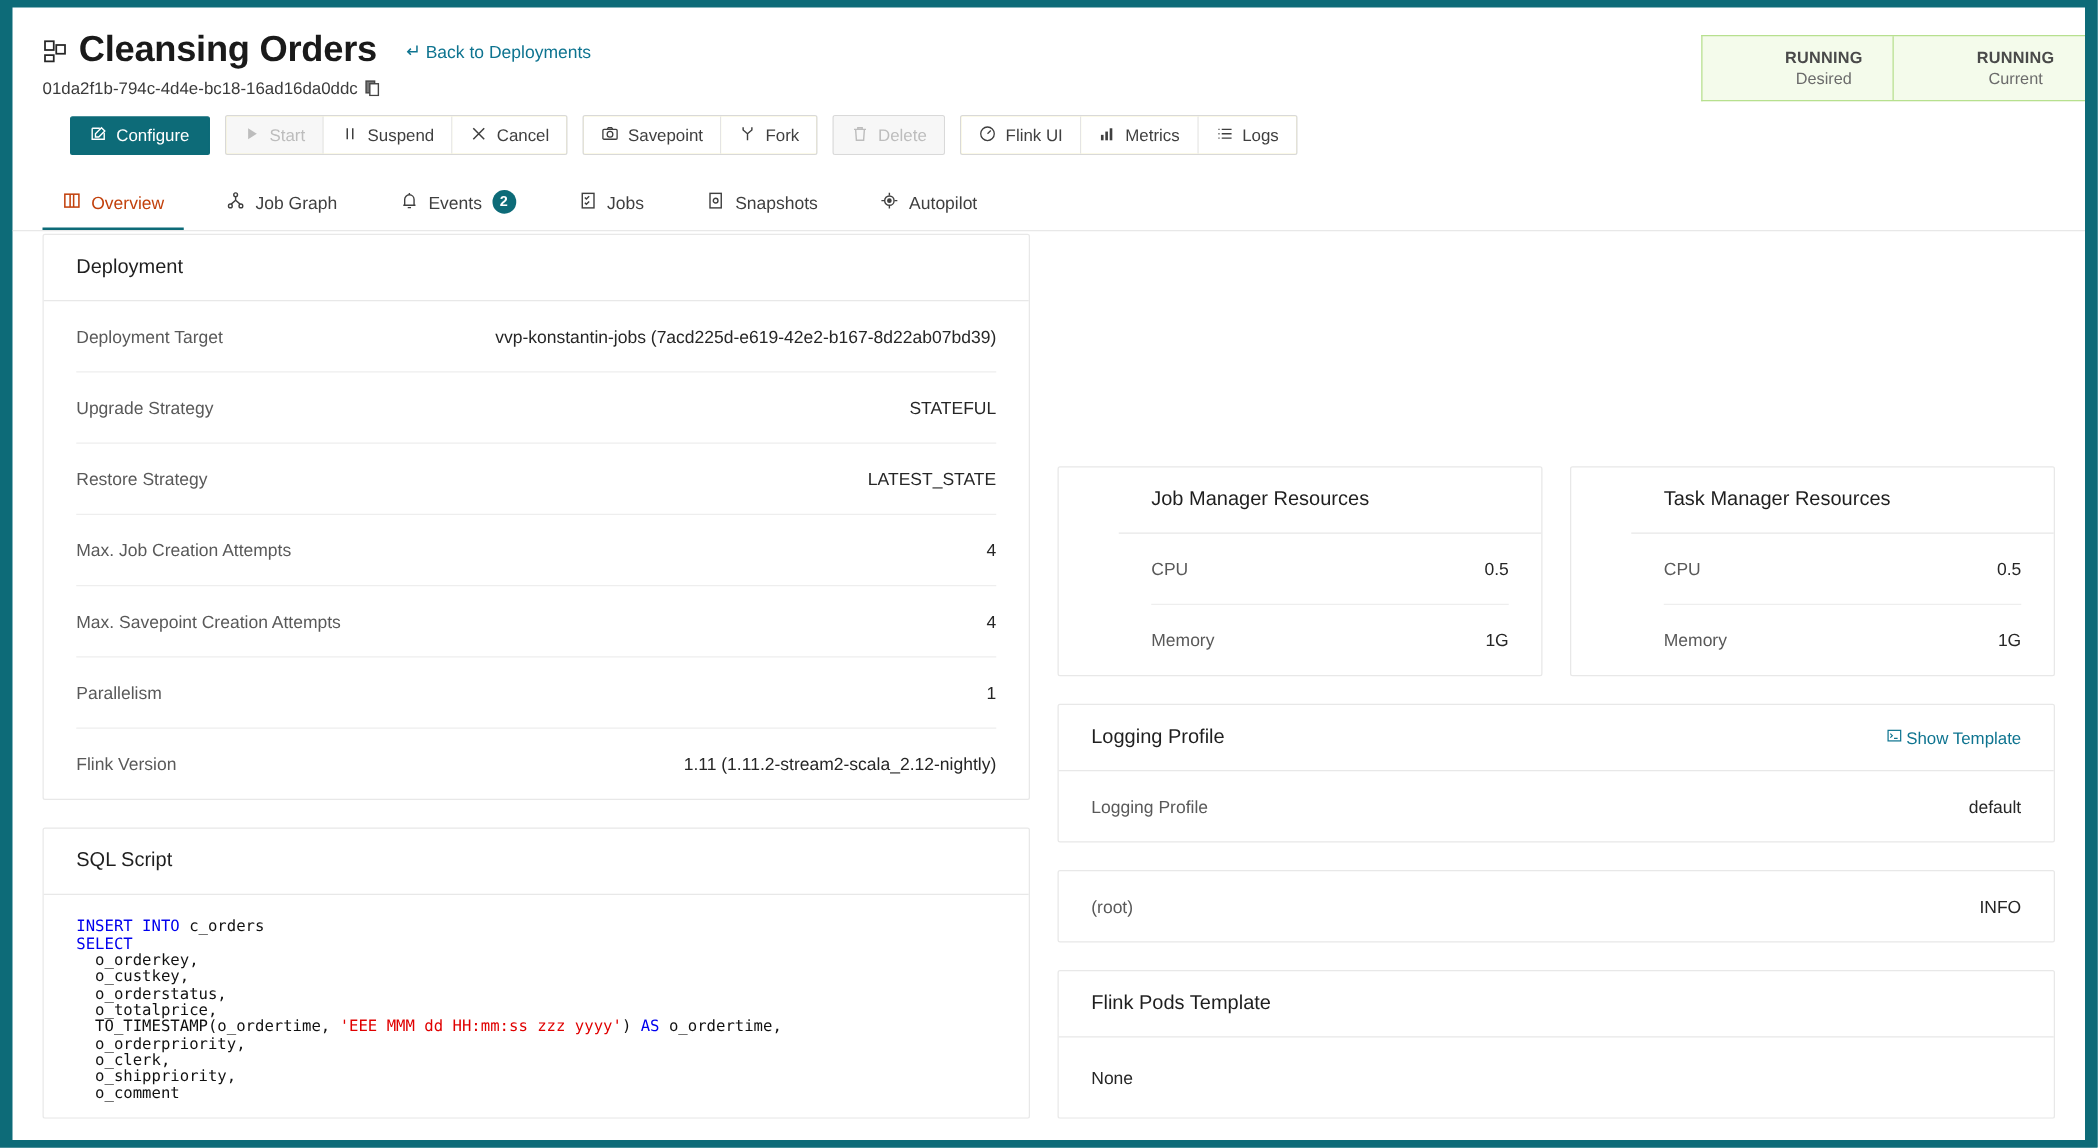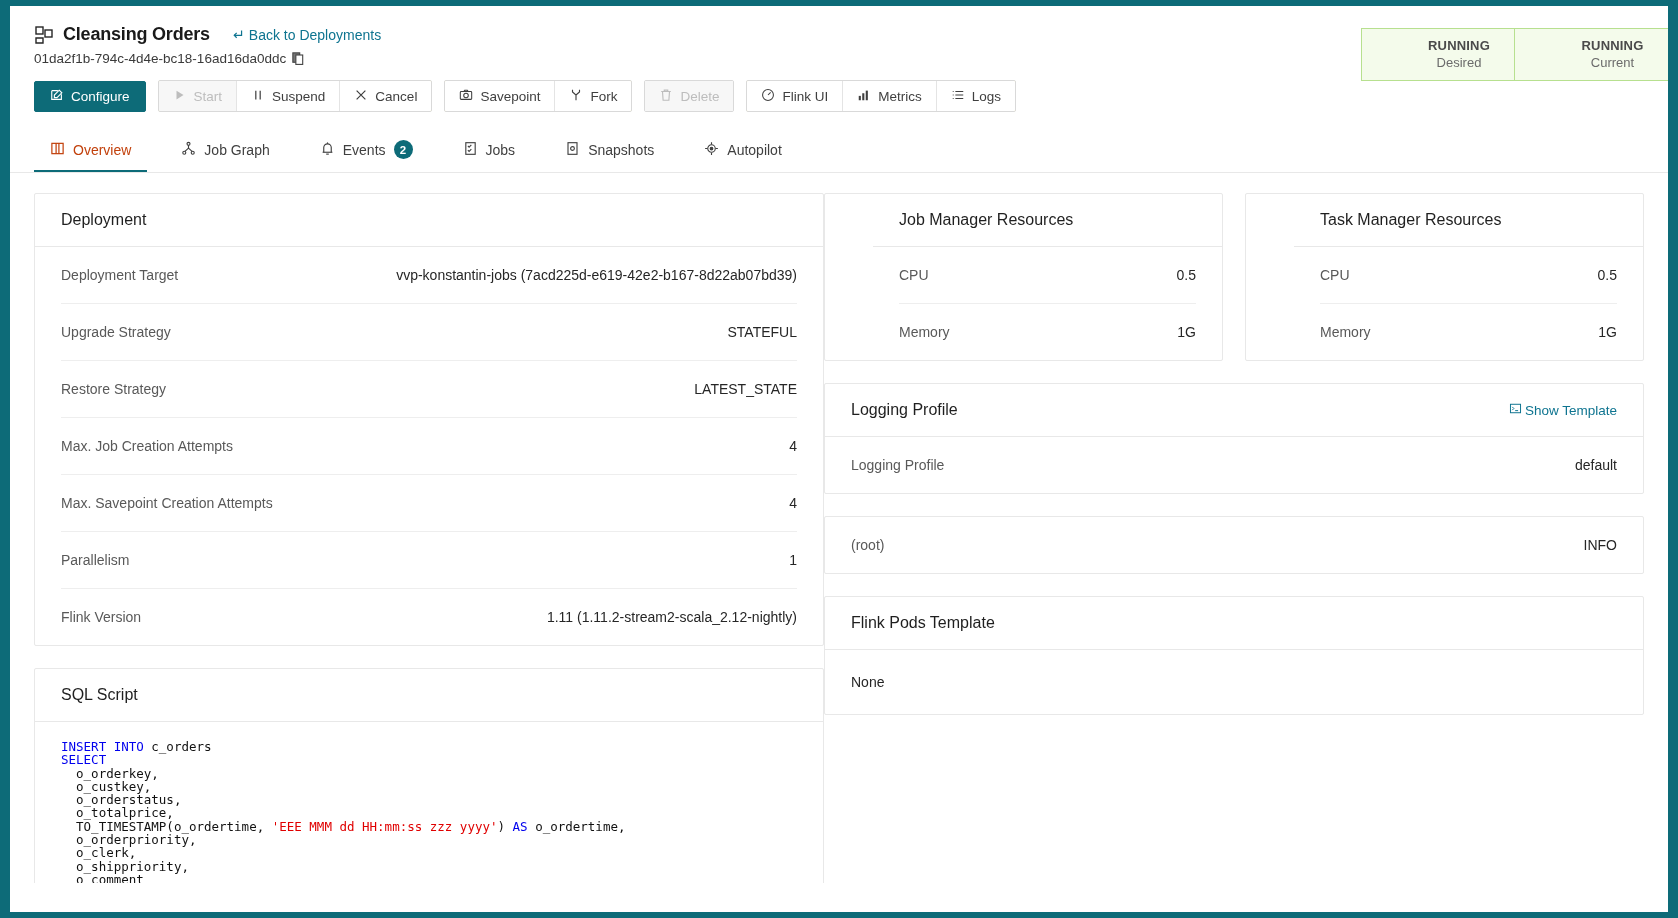--- a/index.html
+++ b/index.html
@@ -14,21 +14,21 @@
     left: 10px; top: 6px;
     width: 1658px; height: 906px;
     background: #ffffff;
     overflow: hidden;
   }
 
   
   .header { position: relative; padding: 18px 24px 0 24px; }
   .title-row { display: flex; align-items: center; gap: 9px; }
   .grid-icon { width: 20px; height: 20px; flex: 0 0 auto; color: #262626; }
-  .page-title { font-size: 18px; font-weight: bold; color: #1a1a1a; letter-spacing: -0.2px; }
+  .page-title { font-size: 29px; font-weight: bold; color: #1a1a1a; letter-spacing: -0.2px; }
   .back-link {
     display: inline-flex; align-items: center; gap: 5px;
     color: #0e7490; font-size: 14px; margin-left: 12px; cursor: pointer; text-decoration: none;
   }
   .back-arrow { width: 13px; height: 13px; color: #0e7490; }
   .uid-row { display: flex; align-items: center; gap: 6px; margin-top: 6px; }
   .uid { font-size: 13.5px; color: #3a3a3a; }
   .copy-icon { width: 12px; height: 14px; color: #555; cursor: pointer; }
 
   
@@ -51,21 +51,21 @@
   .btn-group { display: flex; border: 1px solid #d9d9d9; border-radius: 2px; overflow: hidden; background:#fef9c3; }
   .btn {
     display: inline-flex; align-items: center; gap: 7px;
     height: 30px; padding: 0 14px; font-size: 13.5px; color: #3f3f3f;
     background: #fff; border: none; border-right: 1px solid #e4e4e4;
     cursor: pointer; white-space: nowrap;
   }
   .btn:last-child { border-right: none; }
   .btn.primary {
     background: #0d6b78; color: #fff; border: 1px solid #0d6b78;
-    border-radius: 2px; padding: 0 15px; height: 31px; font-size: 13.5px;
+    border-radius: 2px; padding: 0 15px; height: 31px; font-size: 13.5px; margin-left: 22px;
   }
   .btn.disabled { color: #bdbdbd; background: #f7f7f7; cursor: not-allowed; }
   .btn svg { width: 14px; height: 14px; flex: 0 0 auto; }
 
   
   .tabs {
     display: flex; align-items: flex-end; gap: 0;
     padding: 0 24px; margin-top: 16px; border-bottom: 1px solid #e8e8e8;
   }
   .tab {
@@ -76,22 +76,22 @@
   .tab.active { color: #c2410c; border-bottom-color: #0d6b78; }
   .tab svg { width: 15px; height: 15px; flex: 0 0 auto; }
   .tab-badge {
     display: inline-flex; align-items: center; justify-content: center;
     min-width: 19px; height: 19px; padding: 0 5px; border-radius: 10px;
     background: #0d6b78; color: #fff; font-size: 11.5px; font-weight: bold;
   }
 
   
   .content {
-    display: flex; padding: 20px 24px 0 24px;
-    height: calc(906px - 196px); overflow: hidden;
+    display: flex; gap: 22px; padding: 20px 24px 0 24px;
+    height: calc(906px - 196px); overflow: hidden; align-items: flex-end;
   }
   .col-left { width: 790px; flex: 0 0 790px; }
   .col-right { flex: 1 1 auto; display: flex; flex-direction: column; gap: 22px; }
 
   .card { border: 1px solid #e8e8e8; background: #fff; border-radius: 2px; }
   .card-head {
     padding: 17px 26px; border-bottom: 1px solid #e8e8e8;
     display: flex; align-items: center; justify-content: space-between;
   }
   .card-title { font-size: 16px; color: #1f1f1f; }

